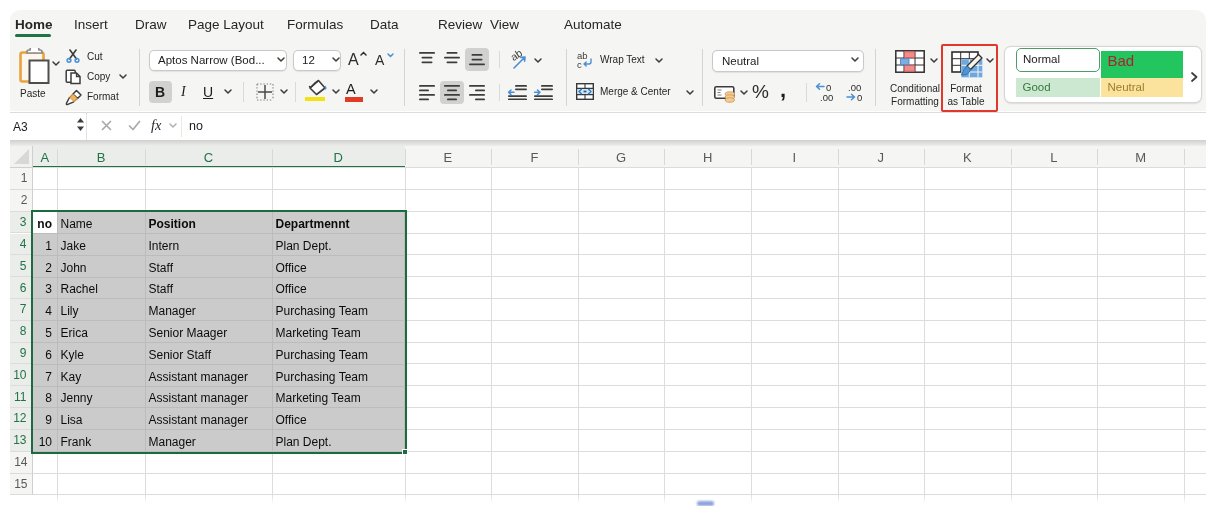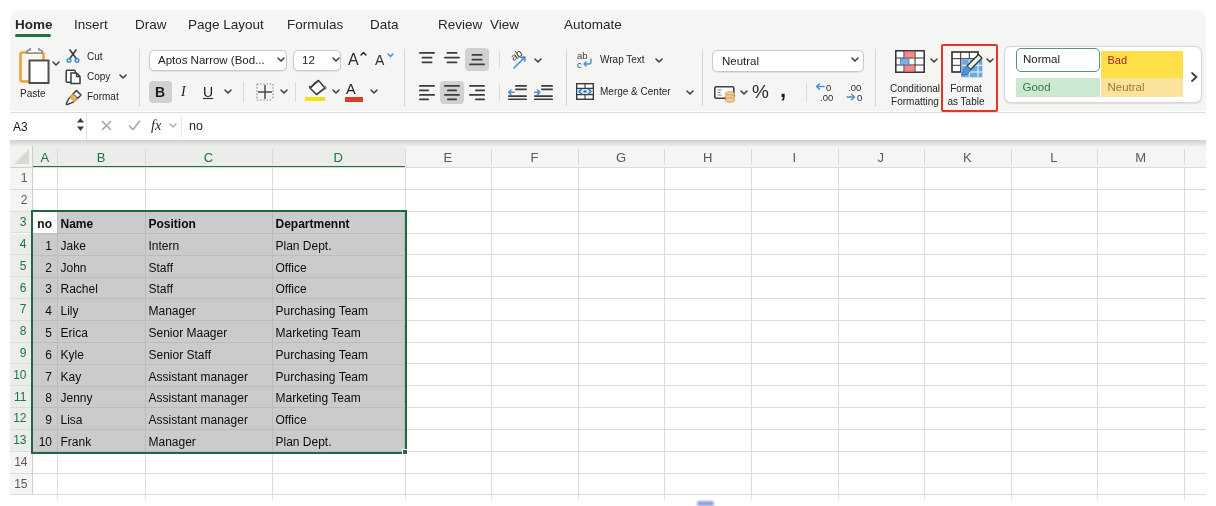--- a/index.html
+++ b/index.html
@@ -239,21 +239,21 @@
     <path d="M27.5 3.5 L31 7 L19.5 18.5 L16 15 Z" fill="#f9f4ea" stroke="#2e2e2e" stroke-width="1.3" stroke-linejoin="round"></path>
     <path d="M16 15 L19.5 18.5 Q18 24.5 10.5 24 Q12.5 18 16 15 Z" fill="#4f94d6" stroke="#2e6da4" stroke-width="0.9" stroke-linejoin="round"></path>
   </svg>
 <svg class="a" style="left:986px;top:58px" width="8.0" height="5.5" viewBox="0 0 8 5.5">
     <path d="M1 1 L4 4 L7 1" fill="none" stroke="#3c3c3c" stroke-width="1.5" stroke-linecap="round" stroke-linejoin="round"></path>
   </svg>
 <div class="lab" style="left:944px;top:83px;width:44px;text-align:center;line-height:12.5px">Format<br>as Table</div>
 <div class="a" style="left:941px;top:44px;width:57px;height:68px;border:2.5px solid #e0382a;border-radius:2px"></div>
 <div class="a" style="left:1003.5px;top:45.5px;width:198px;height:57px;background:#fff;border:1px solid #d6d6d4;border-radius:7px;box-shadow:0 0.5px 1.5px rgba(0,0,0,.1)"></div>
 <div class="a" style="left:1015.5px;top:47.5px;width:84px;height:24.5px;background:#fff;border:1.5px solid #4f9c6b;border-radius:5px;font-size:11.5px;color:#1c1c1c;line-height:21px;padding-left:6.5px">Normal</div>
-<div class="a" style="left:1100.5px;top:51px;width:82px;height:30px;background:#fde047;font-size:11px;color:#ab2330;line-height:19.5px;padding-left:7px">Bad</div>
+<div class="a" style="left:1100.5px;top:51px;width:82px;height:30px;background:#22c55e;font-size:15px;color:#ab2330;line-height:19.5px;padding-left:7px">Bad</div>
 <div class="a" style="left:1015.5px;top:77.5px;width:84px;height:19.5px;background:#cde8d1;font-size:11.5px;color:#35793f;line-height:19.5px;padding-left:7px">Good</div>
 <div class="a" style="left:1100.5px;top:77.5px;width:82px;height:19.5px;background:#fbe39d;font-size:11.5px;color:#9c7c2d;line-height:19.5px;padding-left:7px">Neutral</div>
 <svg class="a" style="left:1191px;top:72px" width="7" height="10" viewBox="0 0 7 10">
 <path d="M1 1 L5.5 5 L1 9" fill="none" stroke="#3c3c3c" stroke-width="1.7" stroke-linecap="round" stroke-linejoin="round"></path>
   </svg>
 <div id="fbar" class="a"></div>
 <div class="a" style="left:13px;top:120px;font-size:12px;color:#1c1c1c">A3</div>
 <svg class="a" style="left:76px;top:117px" width="9" height="15" viewBox="0 0 9 15">
 <path d="M4.5 1 L8 5.5 H1 Z" fill="#3c3c3c"></path>
     <path d="M4.5 14 L1 9.5 H8 Z" fill="#3c3c3c"></path>
@@ -355,21 +355,21 @@
 <table class="a" style="left:32.5px;top:211.6px;width:372px;height:240.0px;border-collapse:collapse;table-layout:fixed">
     <colgroup>
       <col style="width:24.5px">
       <col style="width:88px">
       <col style="width:127px">
       <col style="width:132.5px">
     </colgroup>
     <tbody>
       <tr style="height:21.82px">
         <td style="background:#fff;font-weight:bold;text-align:right;padding:0 4.5px 2px 0">no</td>
-        <td style="font-weight:bold;">Name</td>
+        <td style="font-weight:normal;">Name</td>
         <td style="font-weight:bold;margin-left:44px;">Position</td>
         <td style="font-weight:bold;">Departmennt</td>
       </tr>
       <tr style="height:21.82px">
         <td style="text-align:right;padding:0 4.5px 2px 0">1</td>
         <td style="">Jake</td>
         <td style="">Intern</td>
         <td style="">Plan Dept.</td>
       </tr>
       <tr style="height:21.82px">

